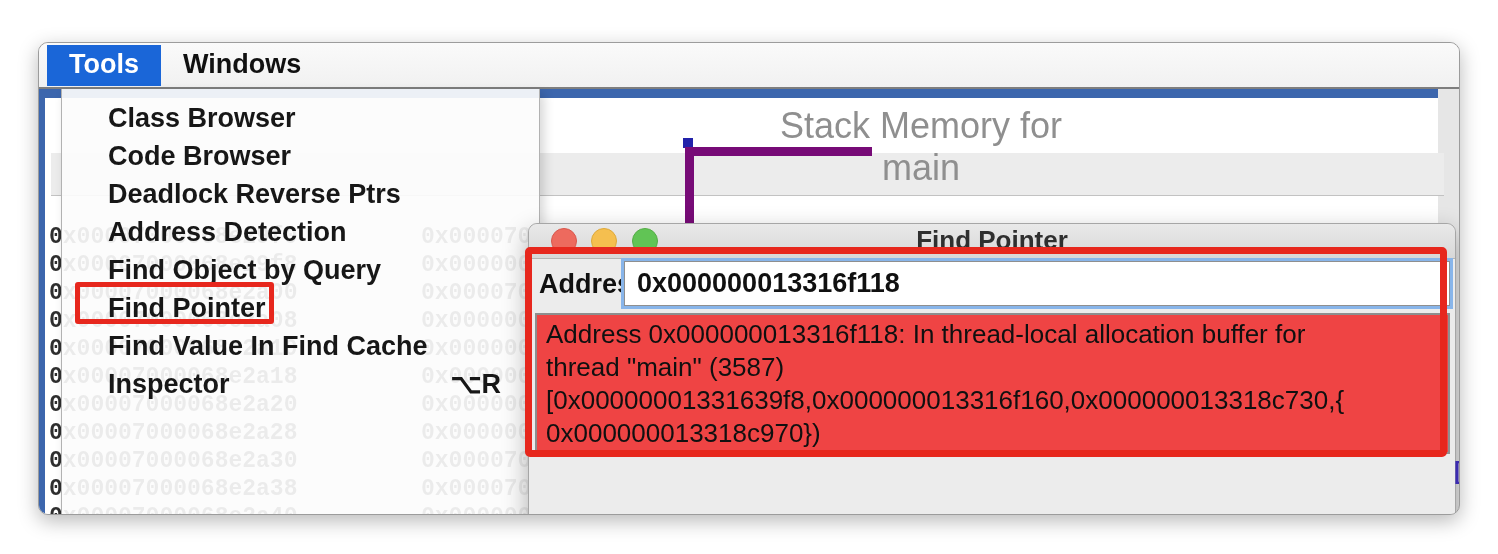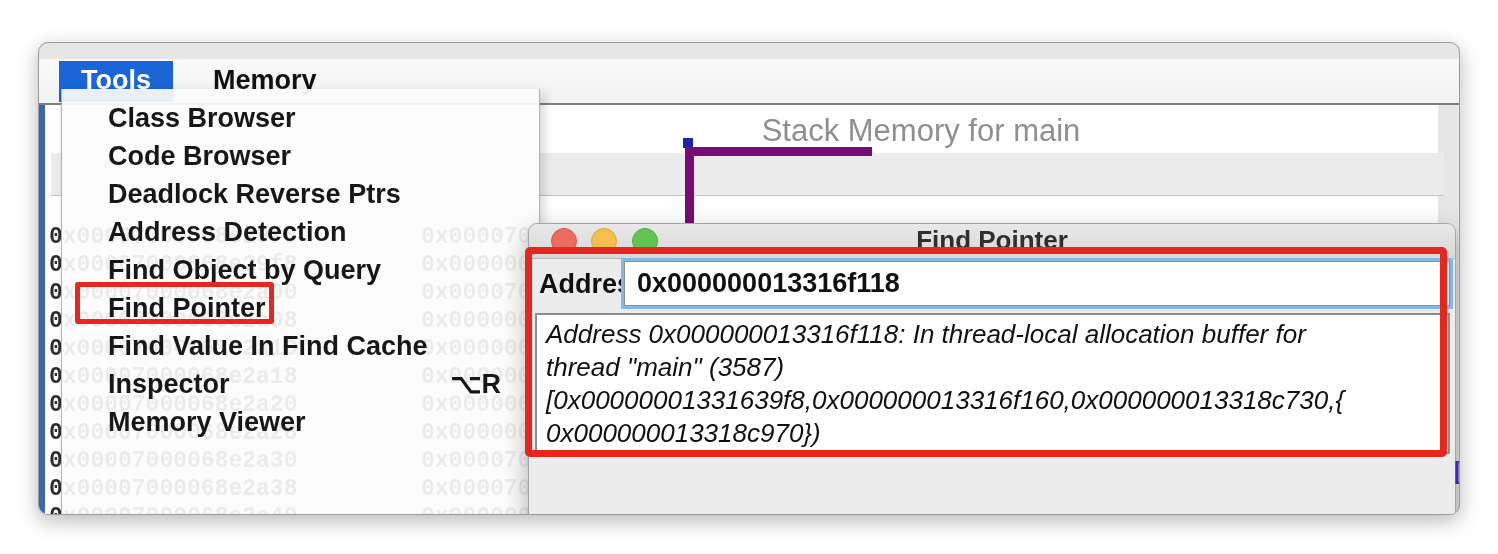--- a/index.html
+++ b/index.html
@@ -13,32 +13,32 @@
   .canvas{position:relative;width:1498px;height:554px;background:#fff;}
 
   
   .appwin{position:absolute;left:38px;top:42px;width:1422px;height:473px;
     background:#e6e6e6;border:1px solid #9c9c9c;border-radius:10px;
     box-shadow:0 6px 20px rgba(0,0,0,.28);overflow:hidden;}
 
   
   .menubar{position:absolute;left:0;top:0;width:100%;height:46px;
     background:linear-gradient(#fafafa,#f1f1f1);border-bottom:2px solid #7e7e7e;
-    display:flex;align-items:center;padding-left:20px;gap:18px;margin-top:16px;}
+    display:flex;align-items:center;padding-left:8px;gap:0;}
   .menu-title{font-size:27px;font-weight:600;color:#111;padding:4px 22px 6px 22px;}
   .menu-title.active{background:var(--accent-blue);color:#fff;}
 
   
   .stackframe{position:absolute;left:0;top:46px;width:1399px;height:427px;
     border-top:9px solid var(--frame-blue);border-left:6px solid var(--frame-blue);
     background:#fff;}
   .stack-titlebar{position:absolute;left:6px;top:55px;width:1393px;height:43px;
     background:#ececec;border-bottom:1px solid #c2c2c2;}
   .stack-title{position:absolute;left:702px;top:62px;width:360px;text-align:center;
-    font-size:31px;font-weight:500;color:#8f8f8f;margin-top:8px;}
+    font-size:36px;font-weight:500;color:#8f8f8f;}
   .memcol{position:absolute;font-family:"Liberation Mono",monospace;
     font-size:23px;font-weight:700;color:#2e2e2e;line-height:28px;white-space:pre;}
   .memcol.addresses{left:10px;top:96px;}
   .memcol.values{left:382px;top:96px;}
   .bracket-v{position:absolute;left:646px;top:104px;width:9px;height:369px;background:var(--purple);}
   .bracket-h{position:absolute;left:646px;top:104px;width:187px;height:9px;background:var(--purple);}
   .bracket-dot{position:absolute;left:644px;top:95px;width:10px;height:10px;background:var(--mark-blue);}
   .annotations{position:absolute;left:836px;top:99px;
     font-family:"Liberation Mono",monospace;font-size:22px;font-weight:700;
     color:var(--magenta);line-height:27px;white-space:pre;}
@@ -69,21 +69,21 @@
   .tl.close{left:22px;background:var(--tl-red);border:1px solid #d9574c;}
   .tl.min{left:62px;background:var(--tl-yellow);border:1px solid #dfa938;}
   .tl.max{left:103px;background:var(--tl-green);border:1px solid #53ad45;}
   .dlg-label{position:absolute;left:10px;top:38px;height:45px;line-height:45px;
     font-size:27px;font-weight:600;color:#101010;}
   .dlg-input{position:absolute;left:95px;top:37px;width:826px;height:45px;
     background:#fff;border:1px solid #8f8f8f;box-shadow:0 0 0 3px #88b5ea;
     font-family:"Liberation Sans",sans-serif;font-size:27px;font-weight:600;
     color:#101010;padding:0 12px;outline:none;}
   .dlg-result{position:absolute;left:6px;top:89px;width:915px;height:141px;
-    background:#ffffff;border:2px solid #8e8e8e;padding:3px 9px;overflow:hidden;font-style:italic;}
+    background:#ef4444;border:2px solid #8e8e8e;padding:3px 9px;overflow:hidden;}
   .result-line{font-size:26px;font-weight:500;color:#101010;line-height:33px;white-space:pre;}
 
   .stray{position:absolute;left:1412px;top:416px;z-index:60;
     font-family:"Liberation Mono",monospace;font-size:24px;font-weight:700;color:#3b2bb0;}
 </style>
 </head>
 <body>
 
 <div class="canvas">
   <div class="appwin">
@@ -103,21 +103,21 @@
     <div class="bracket-dot"></div>
     <div class="bracket-h"></div>
     <div class="bracket-v"></div>
 
     <div class="annotations">
       
     <div class="annoline">Interpreted frame</div><div class="annoline">Executing in codelet "breakpoint" at PC =</div><div class="annoline">com/msdn/java/hotspot/hsdb/Heat2.generate(</div></div>
 
     <div class="menubar">
         <div class="menu-title active">Tools</div>
-        <div class="menu-title">Memory</div>
+        <div class="menu-title">Windows</div>
       </div>
 
     <div class="dropdown">
 
     <div class="dd-item">
           <span class="dd-label">Class Browser</span>
           <span class="dd-shortcut"></span>
         </div>
         <div class="dd-item">
           <span class="dd-label">Code Browser</span>
@@ -140,24 +140,20 @@
           <span class="dd-shortcut"></span>
         </div>
         <div class="dd-item">
           <span class="dd-label">Find Value In Find Cache</span>
           <span class="dd-shortcut"></span>
         </div>
         <div class="dd-item">
           <span class="dd-label">Inspector</span>
           <span class="dd-shortcut">⌥R</span>
         </div>
-        <div class="dd-item">
-          <span class="dd-label">Memory Viewer</span>
-          <span class="dd-shortcut"></span>
-        </div>
       </div>
 
     <div class="hl-box hl-menu"></div>
 
     <div class="dialog">
       <div class="dlg-titlebar">
         <div class="dlg-title">Find Pointer</div>
         <div class="tl close"></div>
         <div class="tl min"></div>
         <div class="tl max"></div>

